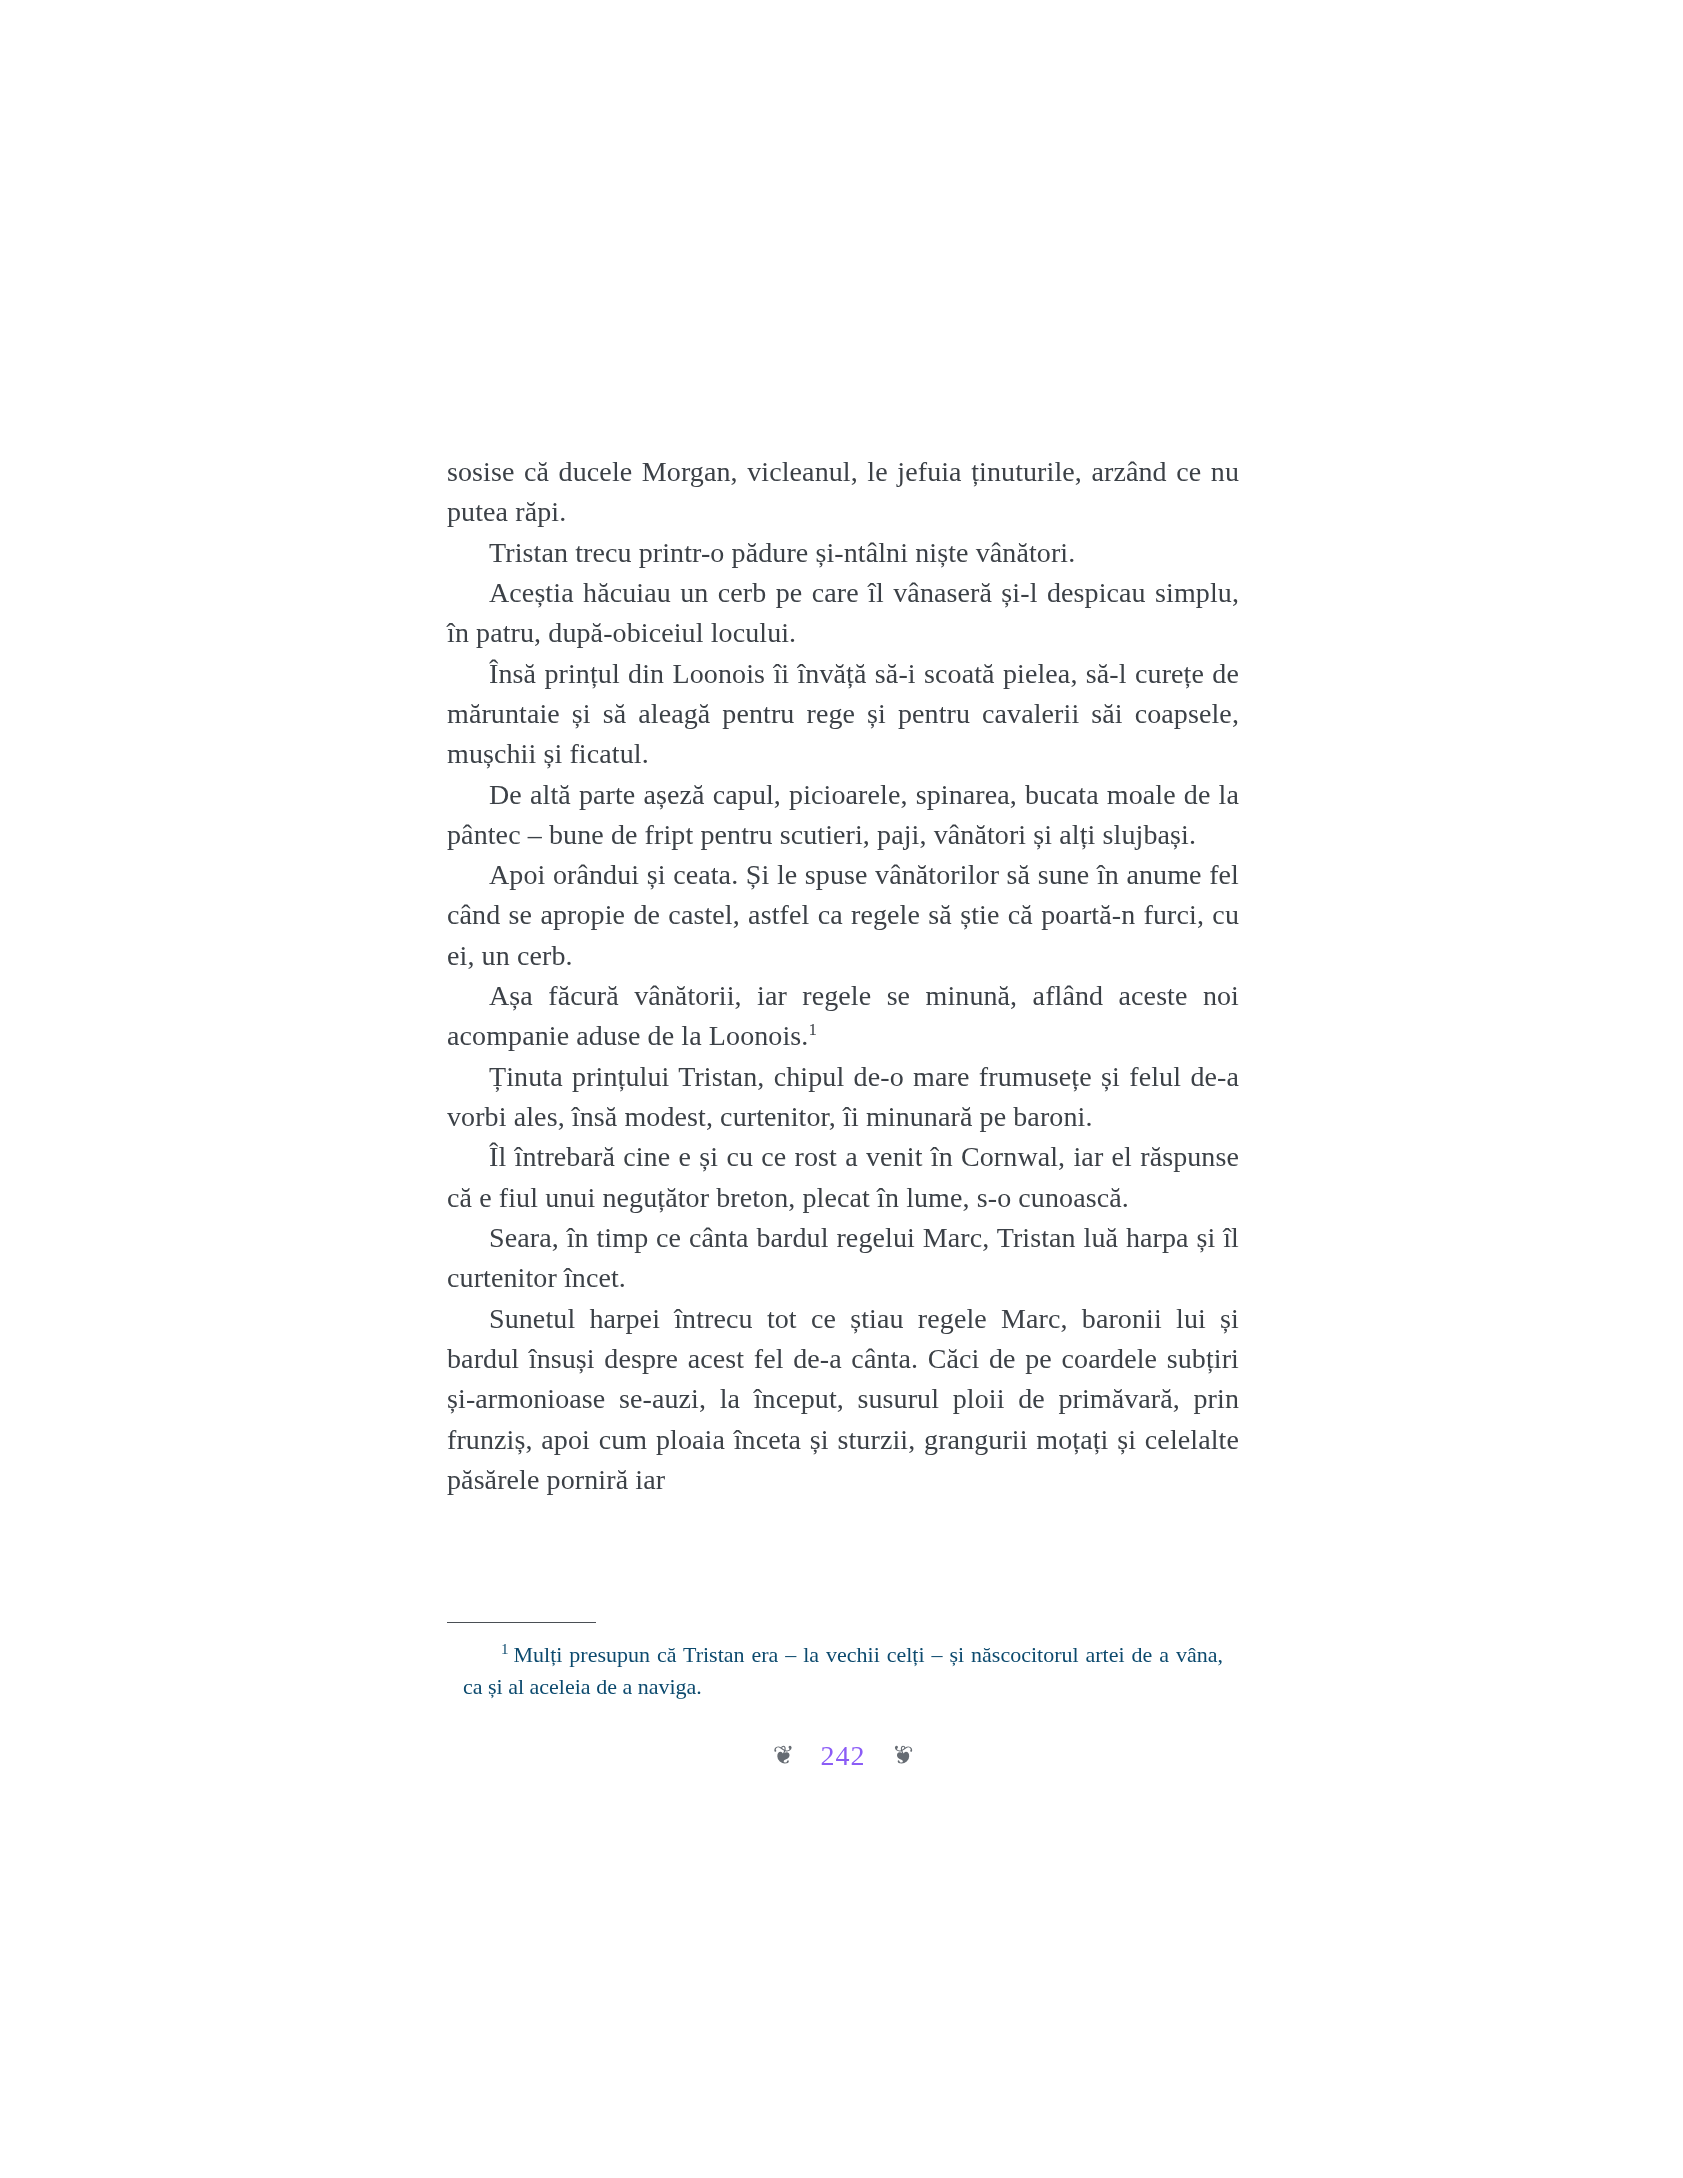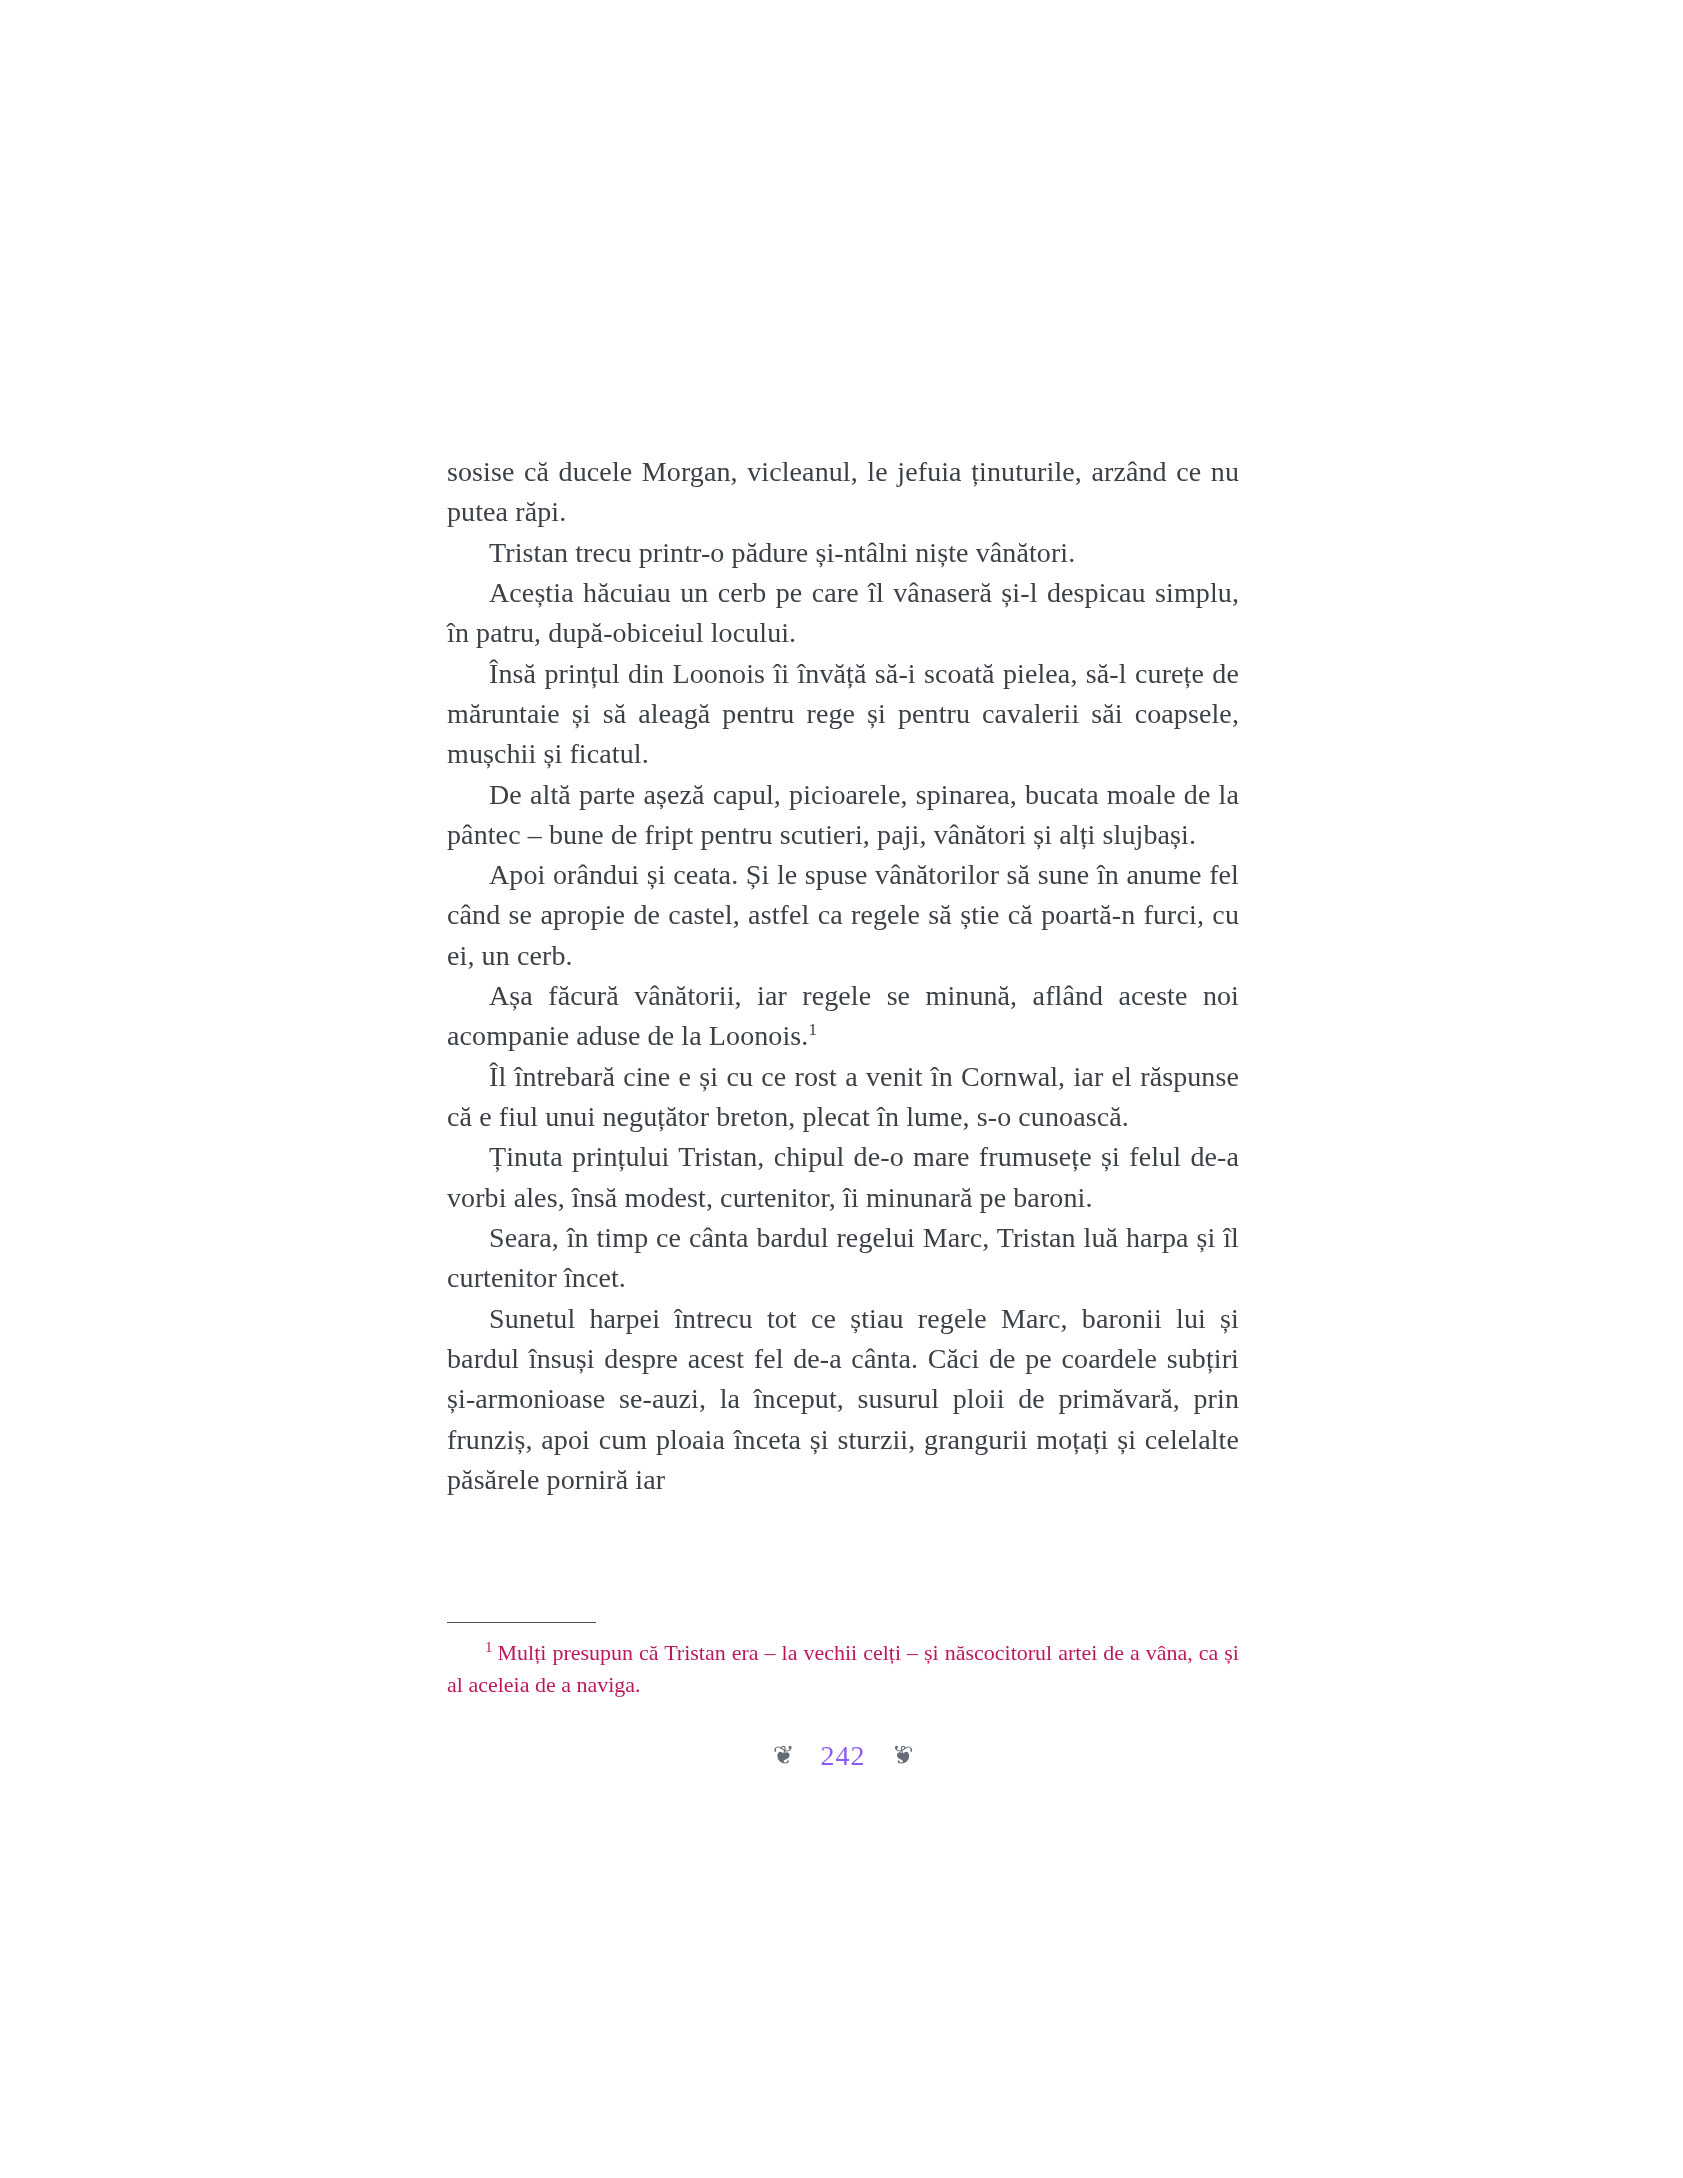--- a/index.html
+++ b/index.html
@@ -41,25 +41,25 @@
     top: 1622px;
     width: 792px;
   }
   .footnote-rule {
     width: 149px;
     height: 1px;
     background: #4a4f55;
     margin: 0 0 14px 0;
   }
   .footnote-text {
-    margin: 0;
+    margin: 16px;
     font-size: 22px;
     line-height: 1.46;
     text-align: justify;
-    color: #be185d;
+    color: #0c4a6e;
     text-indent: 38px;
   }
   .footnote-text sup {
     font-size: 15px;
     vertical-align: super;
     padding-right: 5px;
   }
   .folio {
     position: absolute;
     left: 447px;
@@ -95,22 +95,22 @@
 <div class="page">
 
   <div class="text-column">
     <p class="body-par no-indent">sosise că ducele Morgan, vicleanul, le jefuia ținuturile, arzând ce nu putea răpi.</p>
     <p class="body-par">Tristan trecu printr-o pădure și-ntâlni niște vânători.</p>
     <p class="body-par">Aceștia hăcuiau un cerb pe care îl vânaseră și-l despicau simplu, în patru, după-obiceiul locului.</p>
     <p class="body-par">Însă prințul din Loonois îi învăță să-i scoată pielea, să-l curețe de măruntaie și să aleagă pentru rege și pentru cavalerii săi coapsele, mușchii și ficatul.</p>
     <p class="body-par">De altă parte așeză capul, picioarele, spinarea, bucata moale de la pântec – bune de fript pentru scutieri, paji, vânători și alți slujbași.</p>
     <p class="body-par">Apoi orândui și ceata. Și le spuse vânătorilor să sune în anume fel când se apropie de castel, astfel ca regele să știe că poartă-n furci, cu ei, un cerb.</p>
     <p class="body-par"><span>Așa făcură vânătorii, iar regele se minună, aflând aceste noi acompanie aduse de la Loonois.</span><sup class="fn-ref">1</sup></p>
+    <p class="body-par">Ținuta prințului Tristan, chipul de-o mare frumusețe și felul de-a vorbi ales, însă modest, curtenitor, îi minunară pe baroni.</p>
     <p class="body-par">Îl întrebară cine e și cu ce rost a venit în Cornwal, iar el răspunse că e fiul unui neguțător breton, plecat în lume, s-o cunoască.</p>
-    <p class="body-par">Ținuta prințului Tristan, chipul de-o mare frumusețe și felul de-a vorbi ales, însă modest, curtenitor, îi minunară pe baroni.</p>
     <p class="body-par">Seara, în timp ce cânta bardul regelui Marc, Tristan luă harpa și îl curtenitor încet.</p>
     <p class="body-par">Sunetul harpei întrecu tot ce știau regele Marc, baronii lui și bardul însuși despre acest fel de-a cânta. Căci de pe coardele subțiri și-armonioase se-auzi, la început, susurul ploii de primăvară, prin frunziș, apoi cum ploaia înceta și sturzii, grangurii moțați și celelalte păsărele porniră iar</p>
   </div>
 
   <div class="footnote-block">
     <div class="footnote-rule"></div>
     <p class="footnote-text"><sup>1</sup><span>Mulți presupun că Tristan era – la vechii celți – și născocitorul artei de a vâna, ca și al aceleia de a naviga.</span></p>
   </div>
 
   <div class="folio">

